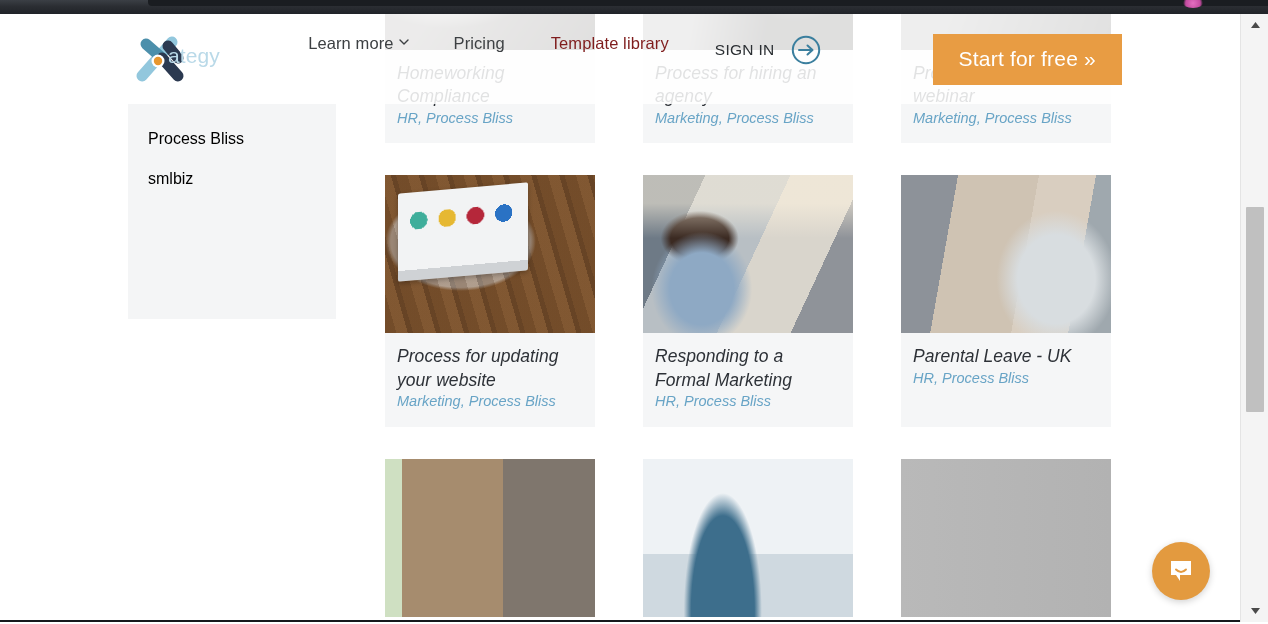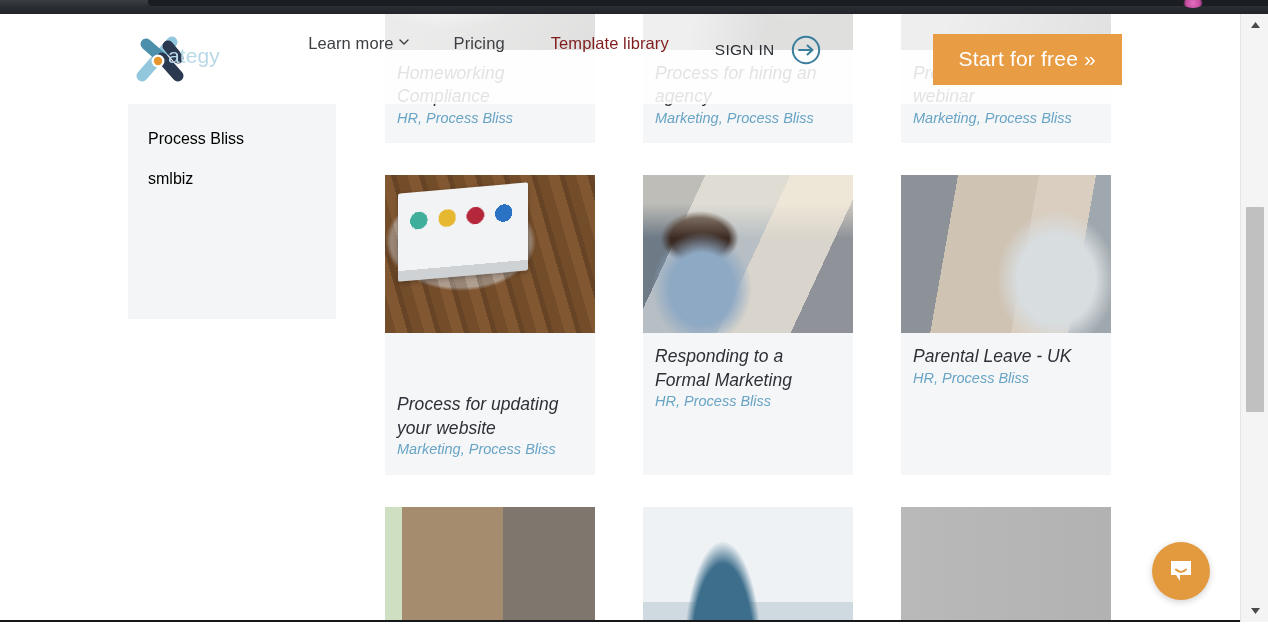--- a/index.html
+++ b/index.html
@@ -238,21 +238,21 @@
           <div class="card-img ph-webinar"></div>
           <div class="card-body">
             <div class="card-title" style="white-space: pre-line;">Process for hosting a
 webinar</div>
             <div class="card-tags">Marketing, Process Bliss</div>
           </div>
         </div>
         <div class="card">
           <div class="card-img ph-laptop-wood"></div>
           <div class="card-body">
-            <div class="card-title" style="white-space: pre-line; margin-top: 48px;">Process for updating
+            <div class="card-title" style="white-space: pre-line;">Process for updating
 your website</div>
             <div class="card-tags">Marketing, Process Bliss</div>
           </div>
         </div>
         <div class="card">
           <div class="card-img ph-street-man"></div>
           <div class="card-body">
             <div class="card-title" style="white-space: pre-line;">Responding to a
 Formal Marketing</div>
             <div class="card-tags">HR, Process Bliss</div>

